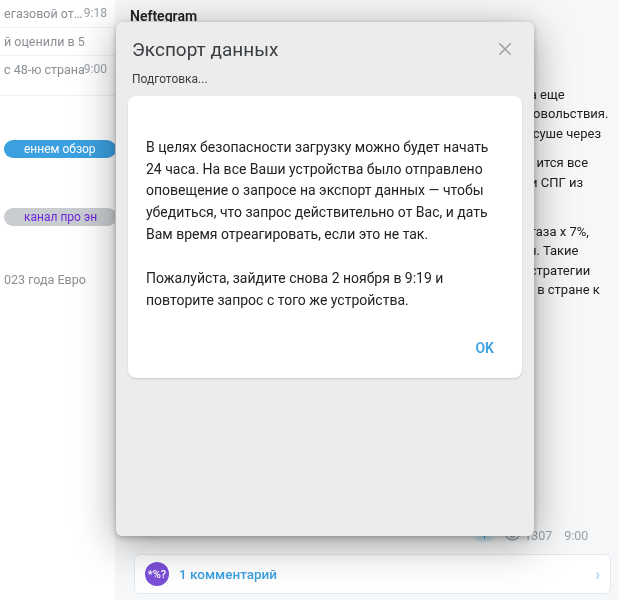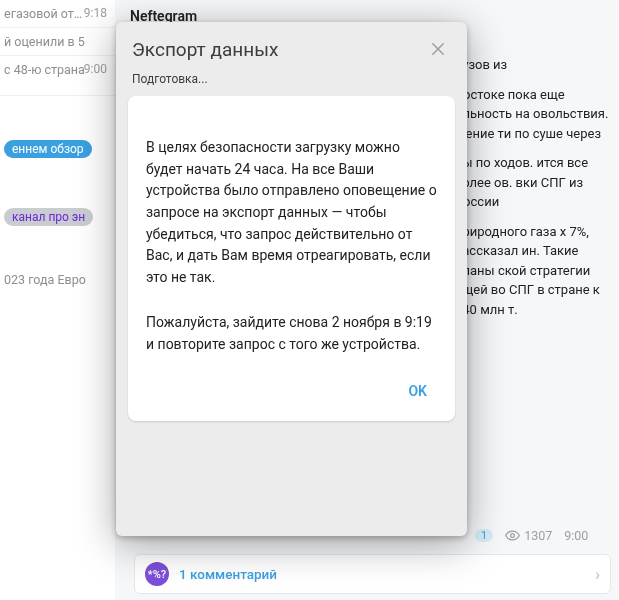--- a/index.html
+++ b/index.html
@@ -3,42 +3,42 @@
 <meta charset="utf-8">
 <style>
   * { box-sizing: border-box; margin: 0; padding: 0; }
   html, body { width: 619px; height: 600px; overflow: hidden; font-family: -apple-system, "Segoe UI", Roboto, Arial, sans-serif; background: #fff; color: #222; }
   .bg { position: absolute; inset: 0; background: #f5f7f9; }
 
   
   .sidebar { position: absolute; left: 0; top: 0; width: 115px; height: 600px; background: #fff; font-size: 12.5px; color: #8a8f94; overflow: hidden; }
   .sidebar .row { padding: 6px 8px 6px 4px; border-bottom: 1px solid #f0f0f0; white-space: nowrap; }
   .sidebar .time { float: right; color: #9aa0a5; font-size: 12px; }
-  .sidebar .chip { display:inline-block; background:#3ba0e0; color:#fff; border-radius:10px; padding:2px 8px; font-size:12px; margin-top:4px;}
+  .sidebar .chip { display:inline-block; background:#3ba0e0; color:#fff; border-radius:10px; padding:2px 20px; font-size:12px; margin-top:4px;}
   .sidebar .chip.gray { background:#c9ccd0; color:#6d28d9;}
 
   
   .chanhead { position: absolute; left: 130px; top: 0; right: 4px; padding: 8px 0 6px; }
   .chanhead .title { font-weight: 600; font-size: 14px; color: #222; }
   .chanhead .subs { font-size: 12px; color: #8a8f94; margin-top: 2px; }
 
   
   .chatright { position:absolute; left:455px; top:55px; right:4px; font-size:13px; line-height:1.5; color:#222;}
   .chatright p { margin-bottom:10px; white-space:normal;}
   .chatright .dim { color:#222;}
   .meta { position:absolute; left:475px; top:528px; display:flex; align-items:center; gap:12px; color:#9aa0a5; font-size:12.5px;}
   .meta .badge { background:#d7ecf7; color:#3ba0e0; border-radius:10px; padding:0 6px; font-size:11px;}
   .meta .eye { display:inline-flex; align-items:flex-end; gap:4px;}
   .commentbar { position:absolute; left:134px; top:554px; right:8px; height:40px; background:#fff; border:1px solid #e3e8ec; border-radius:6px; display:flex; align-items:center; padding:0 10px; color:#3ba0e0; font-size:13.5px; font-weight:500;}
   .commentbar .avatar { width:24px; height:24px; border-radius:50%; background:#7b4fd8; display:flex; align-items:center; justify-content:center; color:#fff; font-size:11px; margin-right:10px;}
   .commentbar .chev { margin-left:auto; color:#9fd0ee; font-size:16px;}
 
   
   .overlay { position:absolute; inset:0; background:rgba(0,0,0,0.0);}
-  .modal { position:absolute; left:116px; top:22px; width:351px; height:514px; background:#ececec; border-radius:6px; box-shadow:0 8px 40px rgba(0,0,0,0.35), 0 2px 6px rgba(0,0,0,0.25);}
+  .modal { position:absolute; left:116px; top:22px; width:418px; height:514px; background:#ececec; border-radius:6px; box-shadow:0 8px 40px rgba(0,0,0,0.35), 0 2px 6px rgba(0,0,0,0.25);}
   .modal-head { display:flex; align-items:center; padding:14px 16px 10px; }
   .modal-head .mtitle { font-size:19px; font-weight:400; color:#3a3e42;}
   .modal-head .close { margin-left:auto; color:#9aa0a5; cursor:pointer; padding:4px;}
   .modal-head .close svg { display:block;}
   .modal-sub { padding:0 16px 10px; font-size:12px; color:#3a3e42;}
   .modal-body { margin:0 12px 12px; background:#fff; border-radius:8px; box-shadow:0 1px 2px rgba(0,0,0,0.15); padding:18px 18px 10px; font-size:14px; line-height:1.55; color:#222;}
   .modal-body p { margin-bottom:14px;margin-top:23px;}
   .modal-actions { display:flex; justify-content:flex-end; padding-top:4px;}
   .modal-actions .ok { color:#3ba0e0; font-weight:600; font-size:14px; padding:8px 10px; cursor:pointer; border-radius:4px;text-align:right;}
 

